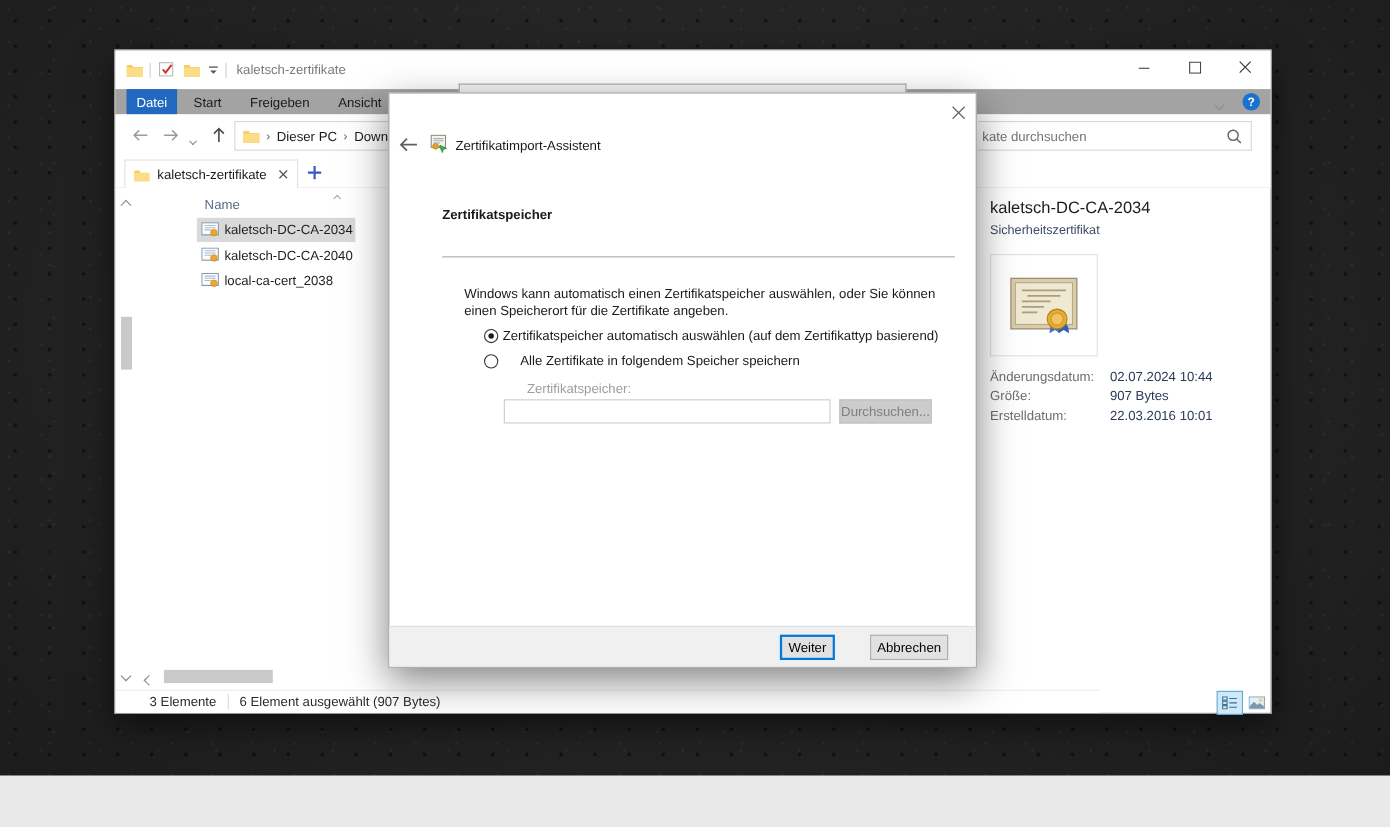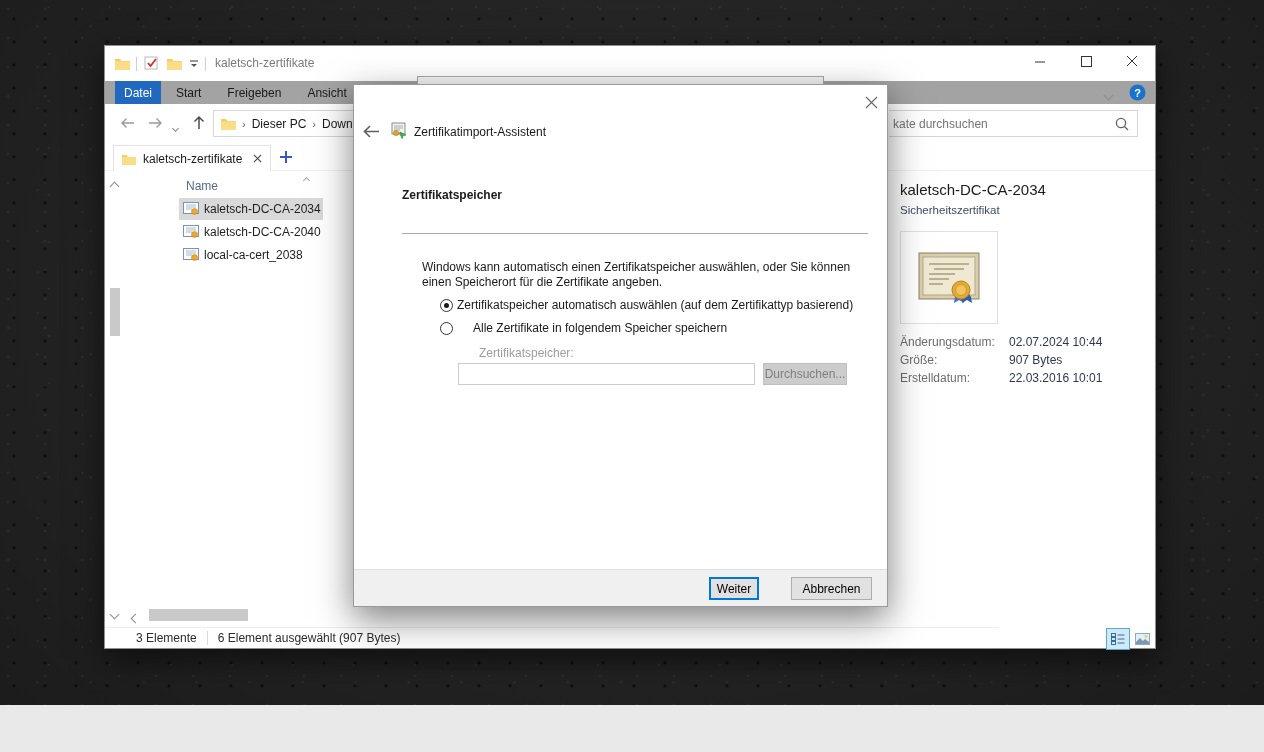--- a/index.html
+++ b/index.html
@@ -362,21 +362,21 @@
       <span class="radio"></span>
       <span style="padding-left:20px;">Alle Zertifikate in folgendem Speicher speichern</span>
     </div>
 
     <div class="a dis-label" style="left:104px;top:261px;margin-left:21px;">Zertifikatspeicher:</div>
     <input class="a dis-input" style="left: 104px; top: 278px;" readonly="" value="">
     <div class="a dis-btn" style="left:409px;top:278px;">Durchsuchen...</div>
 
     <div class="a wiz-footer" style="left:0;top:484px;width:533px;height:37px;"></div>
     <div class="a btn focus" style="left:355px;top:492px;width:50px;height:23px;">Weiter</div>
-    <div class="a btn" style="left:437px;top:492px;width:81px;height:23px;">Abbrechen</div>
+    <div class="a btn" style="left:437px;top:492px;width:71px;height:23px;">Abbrechen</div>
   </div>
 
   <div id="taskbar" class="a">
 
     
 
     
 
     
 

